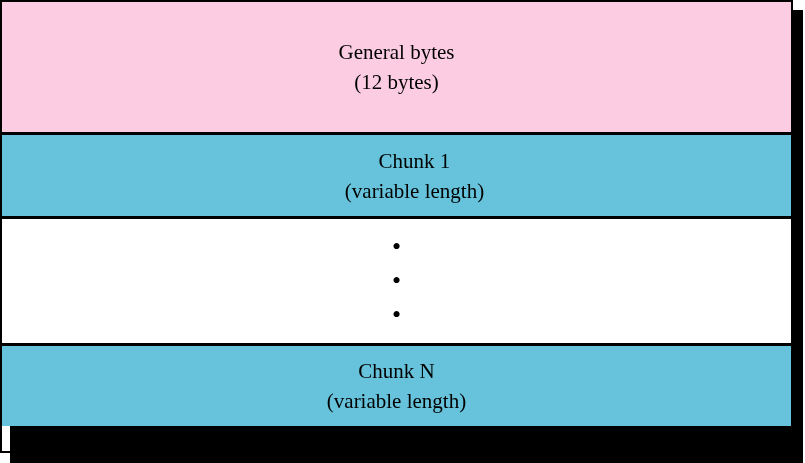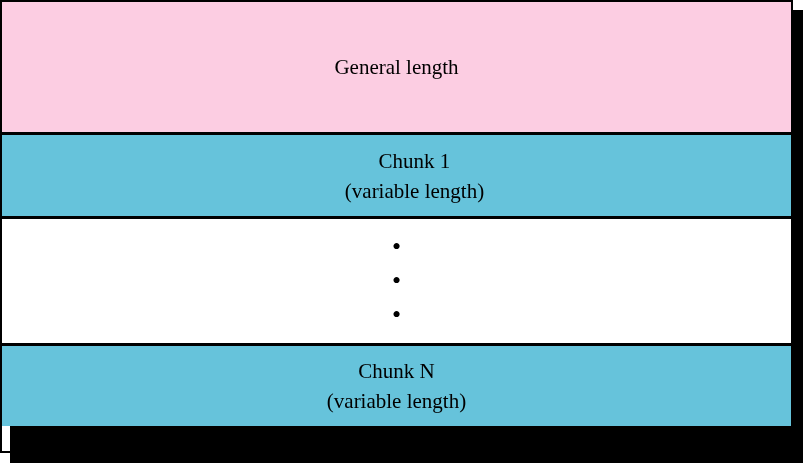--- a/index.html
+++ b/index.html
@@ -53,21 +53,22 @@
 </style>
 </head>
 <body>
 
 <div class="canvas">
   <div class="drop-shadow"></div>
 
   <div class="format-box">
 
     <div class="section sec-header" style="background: rgb(252, 205, 226);">
-      <span>General length</span>
+      <span>General bytes</span>
+      <span>(12 bytes)</span>
     </div>
 
     <div class="section sec-chunk1" style="background: rgb(102, 195, 219);">
       <span>Chunk 1</span>
       <span>(variable length)</span>
     </div>
 
     <div class="section sec-dots" style="background: rgb(255, 255, 255);">
       <span class="dot">•</span>
       <span class="dot">•</span>

